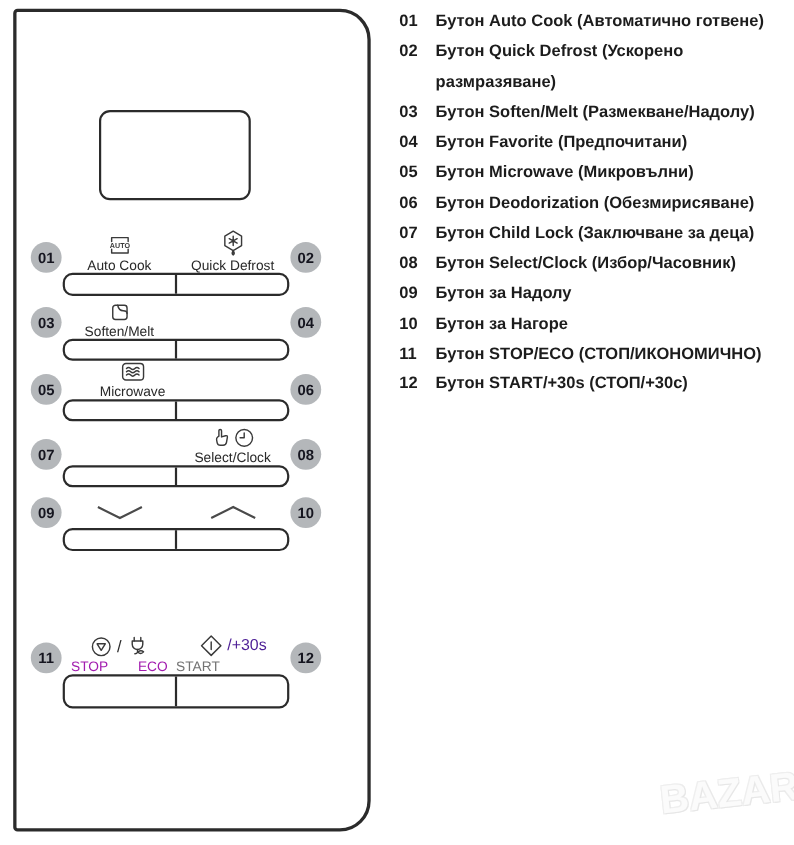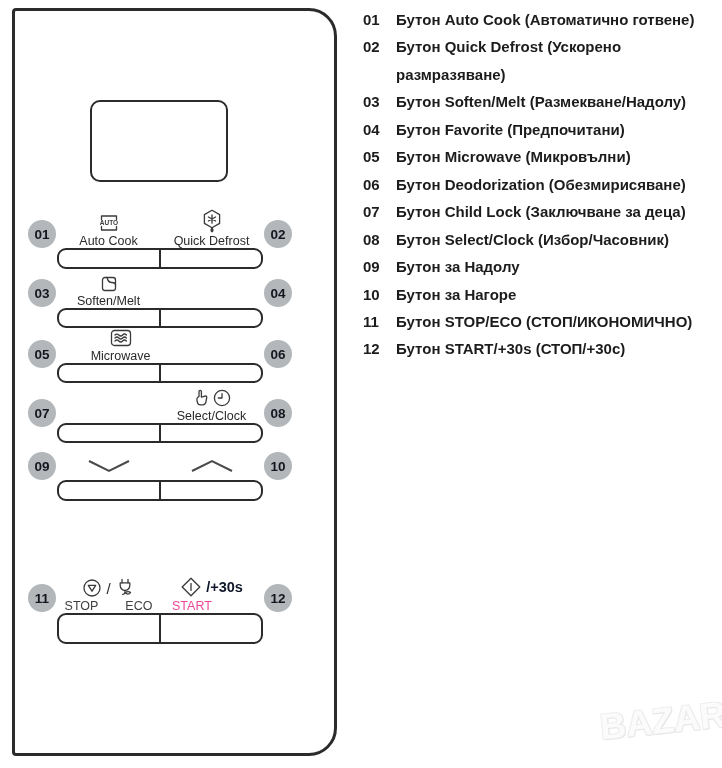--- a/index.html
+++ b/index.html
@@ -30,23 +30,23 @@
   svg{display:block;}
   .stroke{fill:none;stroke:#3a3a3a;stroke-width:1.3;stroke-linecap:round;stroke-linejoin:round;}
 
   .bar{position:absolute;left:42px;width:206px;border:2px solid #2b2b2b;border-radius:9px;
        box-sizing:border-box;display:flex;background:#fff;}
   .bar .half{flex:1;}
   .bar .half:first-child{border-right:2px solid #2b2b2b;}
 
   .combo{display:flex;align-items:center;justify-content:center;gap:4px;}
   .sep{font-size:15px;color:#2a2a2a;}
-  .plus30{font-size:14.5px;color:#0f172a;font-weight:bold;}
-  .combo-labels{display:flex;gap:27px;justify-content:center;font-size:12.5px;color:#404040;}
-  .start-label{align-self:flex-start;margin-left:12px;font-size:12.5px;color:#ec4899;text-align:right;}
+  .plus30{font-size:14.5px;color:#4c1d95;font-weight:normal;}
+  .combo-labels{display:flex;gap:27px;justify-content:center;font-size:12.5px;color:#a21caf;}
+  .start-label{align-self:flex-start;margin-left:0;font-size:12.5px;color:#737373;text-align:right;}
 
   
   .legend{position:absolute;left:363px;top:6px;width:356px;margin:0;padding:0;list-style:none;}
   .legend li{display:flex;line-height:27.45px;font-size:15px;color:#1c1c1c;}
   .lnum{width:33px;font-weight:bold;flex:none;}
   .ltext{flex:1;font-weight:bold;}
 </style>
 </head>
 <body>
 

